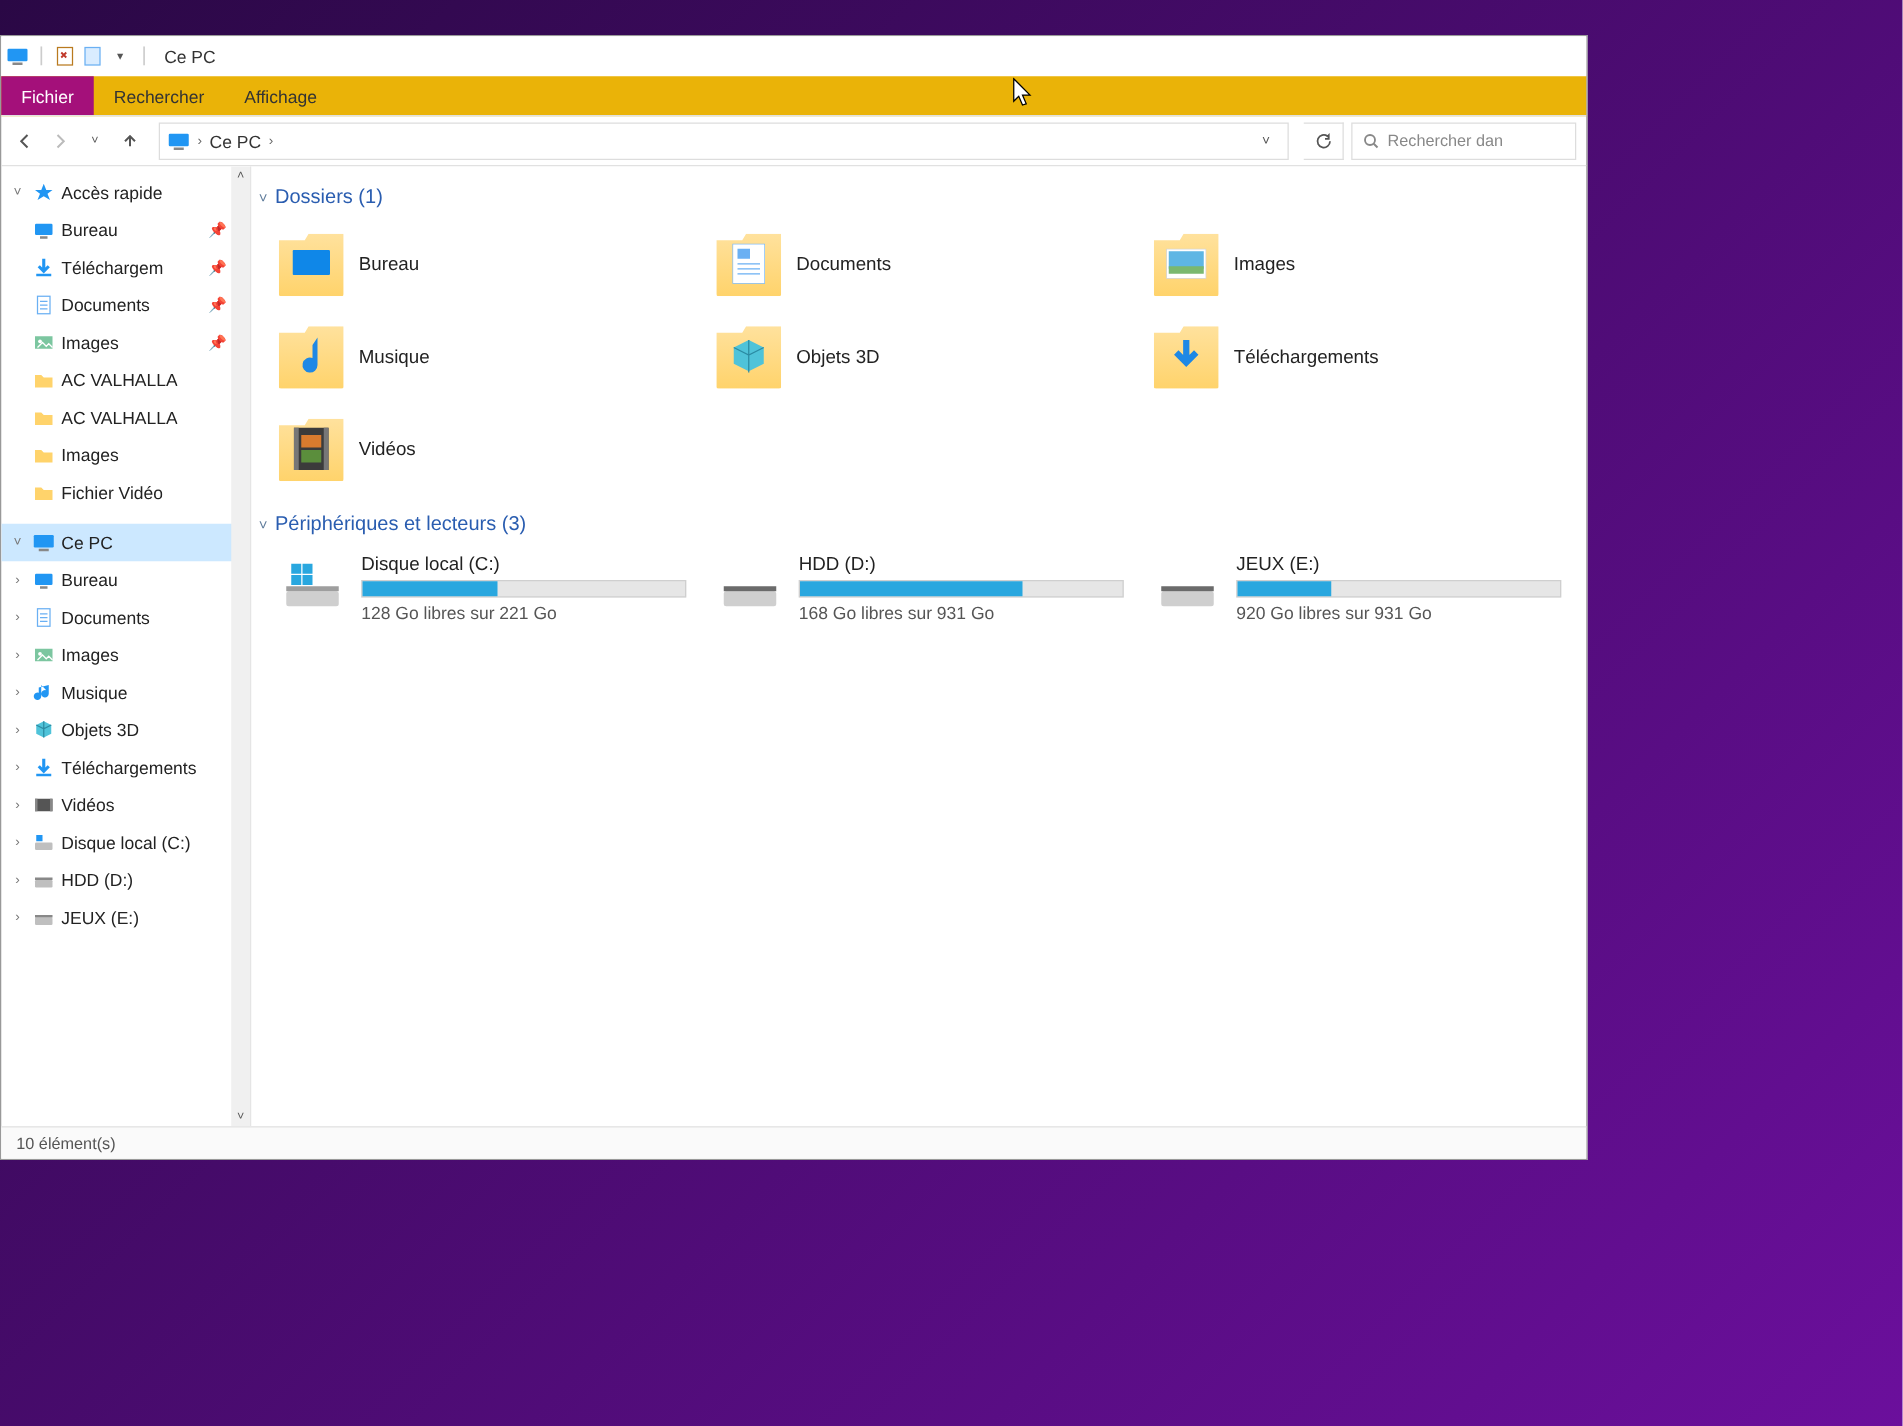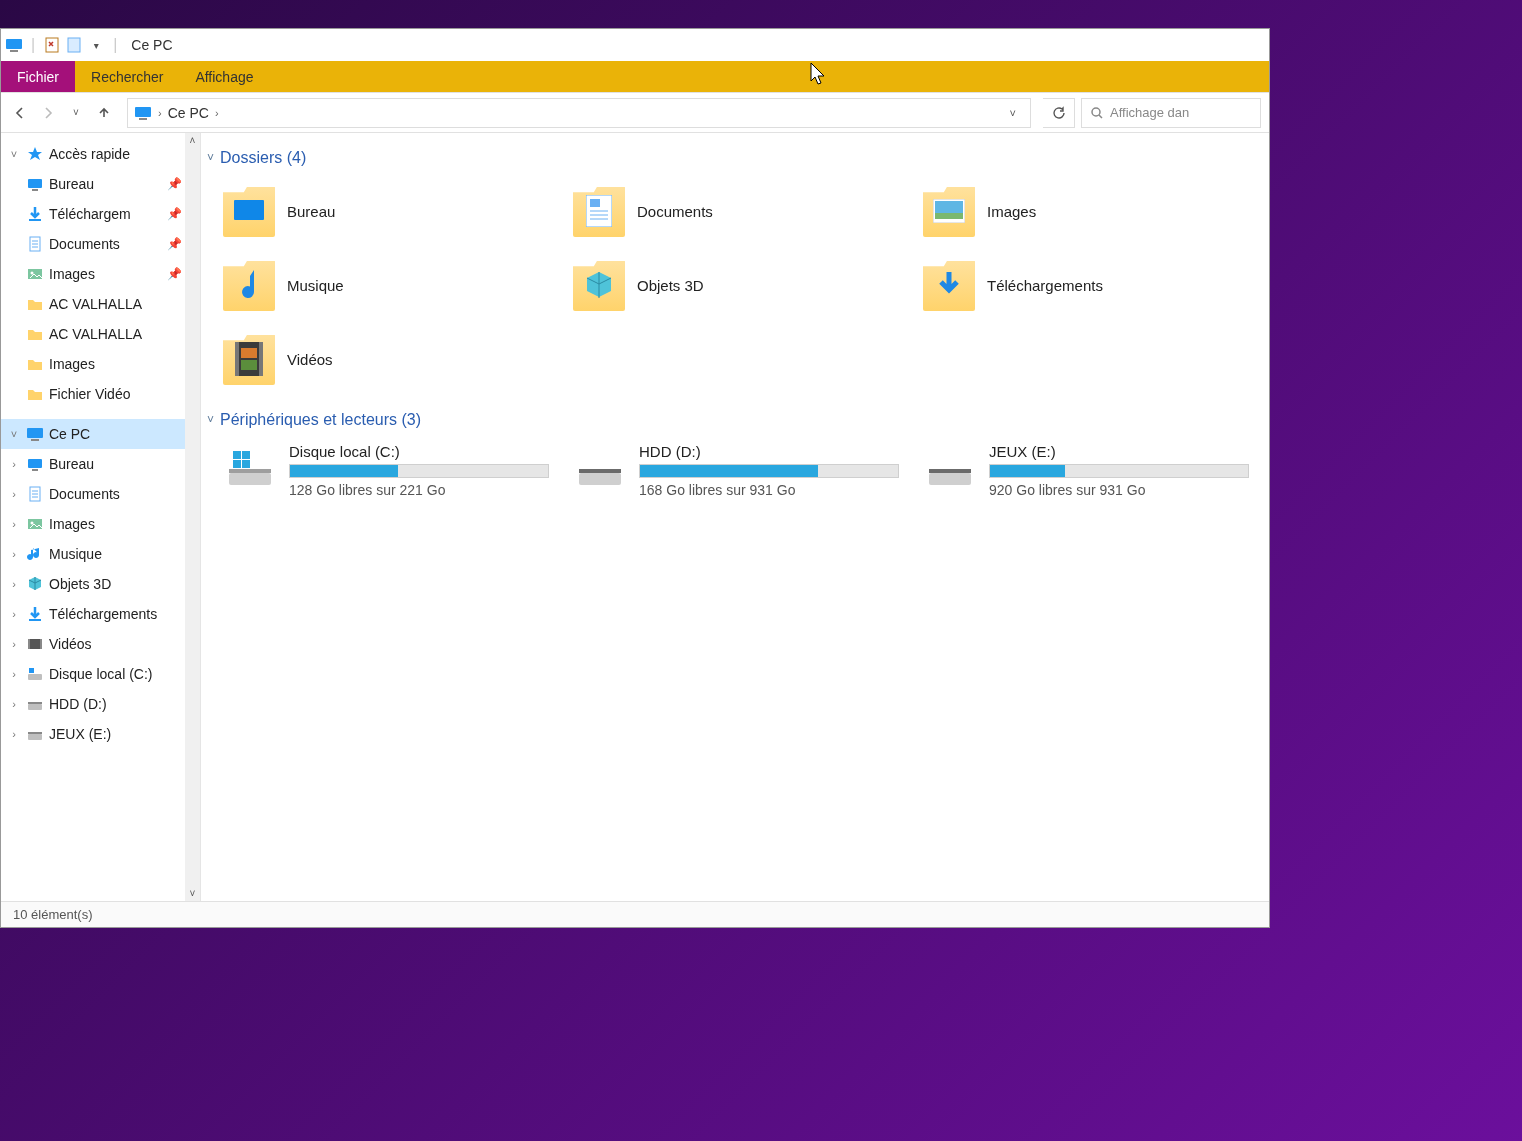--- a/index.html
+++ b/index.html
@@ -121,21 +121,21 @@
     <div class="refresh-btn">
       <svg width="14" height="14">
           <path d="M12 7a5 5 0 1 1-2-4l1-1v3h-3" stroke="#555" fill="none" stroke-width="1.4"></path>
         </svg>
     </div>
     <div class="search-box">
       <svg width="14" height="14">
           <circle cx="6" cy="6" r="4" stroke="#888" fill="none" stroke-width="1.5"></circle>
           <path d="M9 9l3 3" stroke="#888" stroke-width="1.5"></path>
         </svg>
-      <span>Affichage dan</span>
+      <span>Rechercher dan</span>
     </div>
   </div>
 
   <div class="body-area">
 
     <div class="sidebar">
       <div class="scroll-gutter">
         <span class="scroll-arrow">˄</span>
         <span class="scroll-arrow">˅</span>
       </div>
@@ -346,21 +346,21 @@
               </svg>
             </span>
             <span class="tree-label">JEUX (E:)</span>
           </div>
         </div>
     </div>
 
     <div class="content">
       <div class="group-header">
         <span class="group-chev">˅</span>
-        <span>Dossiers (4)</span>
+        <span>Dossiers (1)</span>
       </div>
       <div class="folder-grid" id="folder-grid">
           <div class="folder-item">
             <div class="folder-icon-lg">
               <div class="folder-back"></div>
               <div class="folder-overlay">
                 <svg width="30" height="22">
                   <rect width="30" height="20" fill="#0f87e8" rx="1"></rect>
                 </svg>
               </div>

